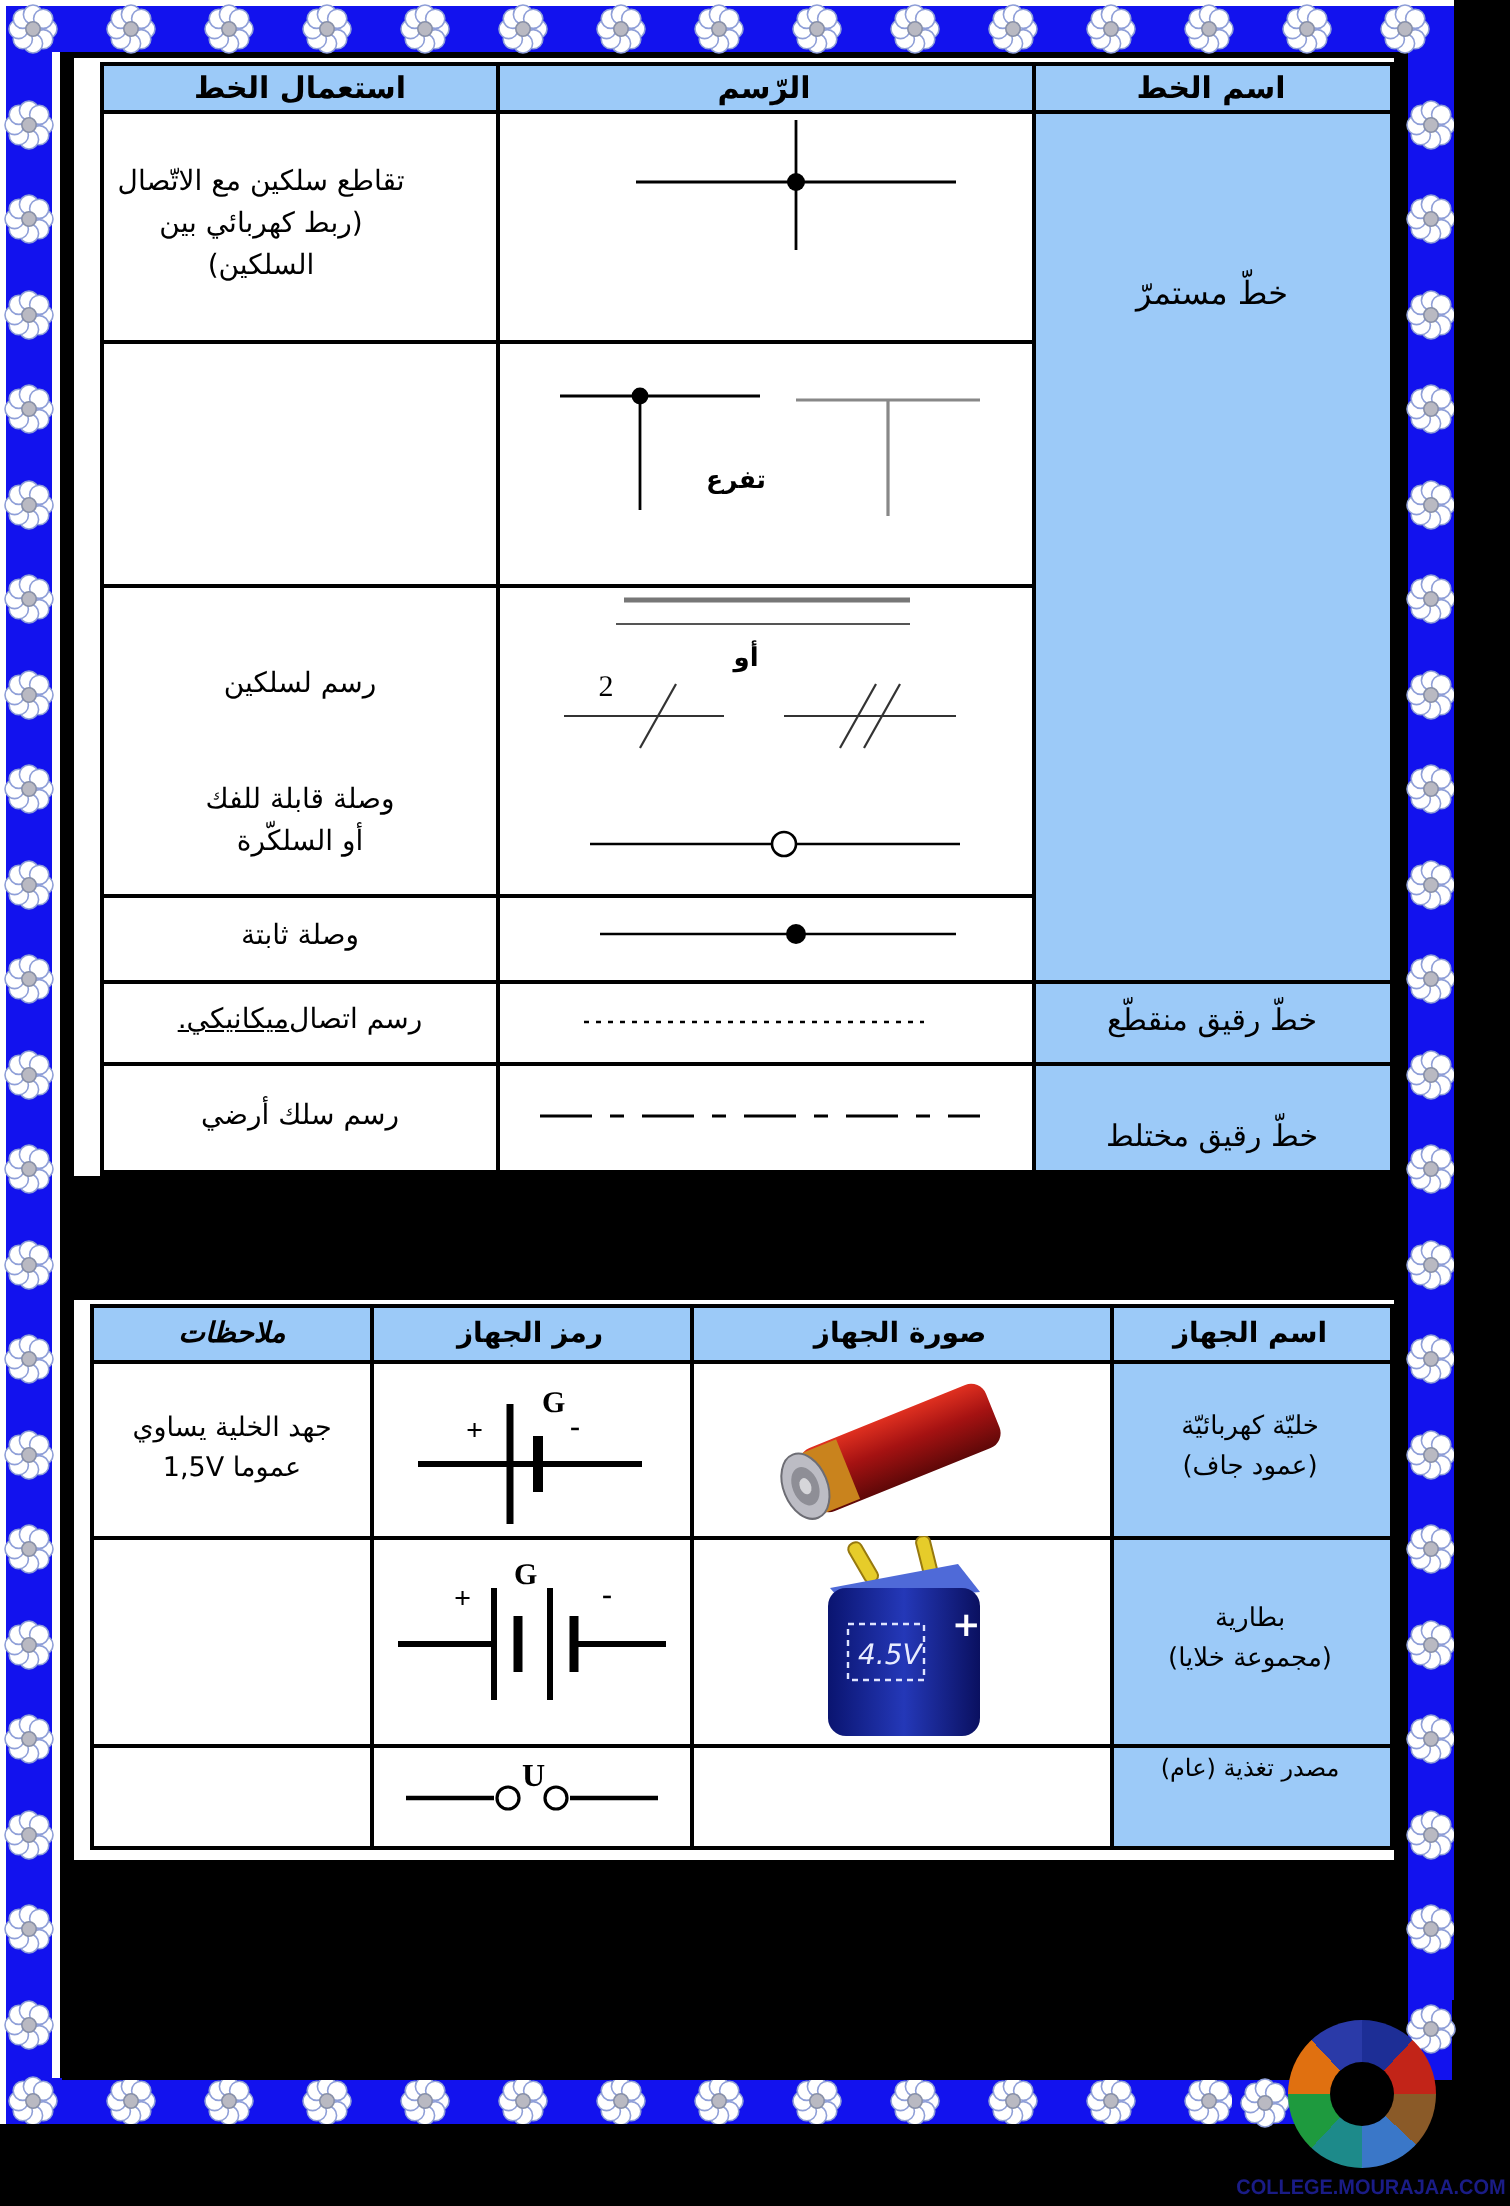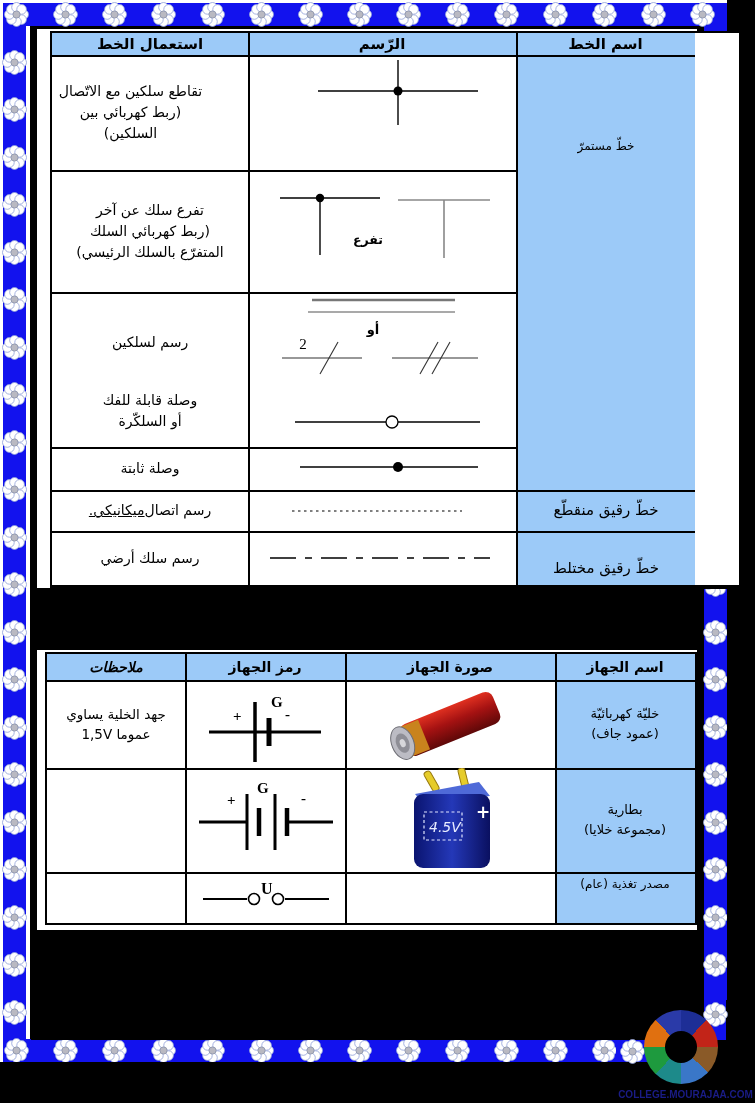--- a/index.html
+++ b/index.html
@@ -277,34 +277,34 @@
       </svg>
     </div>
 
   <div class="abs blk" style="left:727px;top:0;width:28px;height:1103px;"></div>
   <div class="abs blk" style="left:0;top:1062px;width:755px;height:41px;"></div>
 
   <div class="abs blk" style="left:31px;top:588px;width:666px;height:62px;"></div>
   <div class="abs blk" style="left:31px;top:930px;width:666px;height:110px;"></div>
   <div class="abs" style="left:38px;top:650px;width:659px;height:280px;background:#fff;"></div>
 
-  <div class="abs tbl" id="table1" style="left:50px;top:31px;width:643px;height:552px;padding-left:44px;">
+  <div class="abs tbl" id="table1" style="left:50px;top:31px;width:643px;height:552px;">
 
     <div class="abs blue c ar hd1" style="left:0;top:0;width:196px;height:22px;">
         <span>استعمال الخط</span>
       </div>
     <div class="abs blue c ar hd1" style="left:196px;top:0;width:268px;height:22px;">
         <span>الرّسم</span>
       </div>
     <div class="abs blue c ar hd1" style="left:464px;top:0;width:179px;height:22px;">
         <span>اسم الخط</span>
       </div>
 
     <div class="abs blue" style="left:465px;top:22px;width:178px;height:435px;">
-      <div class="abs c ar t1" style="left:0;top:80px;width:178px;height:22px;font-size:12px;">
+      <div class="abs c ar t1" style="left:0;top:80px;width:178px;height:22px;font-size:16px;">
           <span>خطّ مستمرّ</span>
         </div>
     </div>
     <div class="abs blue c ar t1" style="left:465px;top:457px;width:178px;height:41px;font-size:15px;">
         <span>خطّ رقيق منقطّع</span>
       </div>
     <div class="abs blue" style="left:465px;top:498px;width:178px;height:54px;">
       <div class="abs c ar t1" style="left:0;top:26px;width:178px;height:22px;font-size:15px;">
           <span>خطّ رقيق مختلط</span>
         </div>
@@ -315,25 +315,20 @@
     <div class="abs hline" style="left:0;top:259px;width:465px;height:1.5px;"></div>
     <div class="abs hline" style="left:0;top:414px;width:465px;height:1.5px;"></div>
     <div class="abs hline" style="left:0;top:457px;width:643px;height:1.5px;"></div>
     <div class="abs hline" style="left:0;top:498px;width:643px;height:1.5px;"></div>
     <div class="abs vline" style="left:196px;top:0;height:552px;"></div>
     <div class="abs vline" style="left:464px;top:0;height:552px;"></div>
 
     <div class="abs c col ar t1" style="left:1px;top:22px;width:155px;height:115px;">
       <span>تقاطع سلكين مع الاتّصال</span>
       <span>(ربط كهربائي بين السلكين)</span>
-    </div>
-    <div class="abs c col ar t1" style="left:0;top:137px;width:196px;height:122px;">
-      <span>تفرع سلك عن آخر</span>
-      <span>(ربط كهربائي السلك</span>
-      <span>المتفرّع بالسلك الرئيسي)</span>
     </div>
     <div class="abs" style="left:0;top:259px;width:196px;height:155px;">
       <div class="abs c ar t1" style="left:0;top:40px;width:196px;">
           <span>رسم لسلكين</span>
         </div>
       <div class="abs c col ar t1" style="left:0;top:98px;width:196px;">
         <span>وصلة قابلة للفك</span>
         <span>أو السلكّرة</span>
       </div>
     </div>

